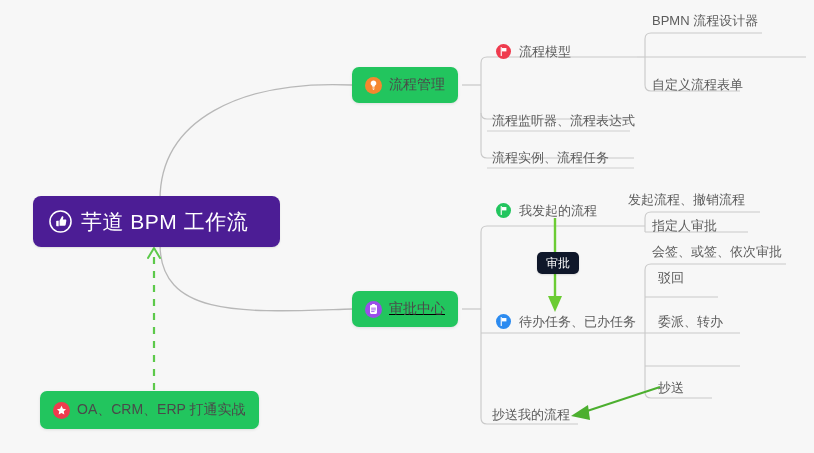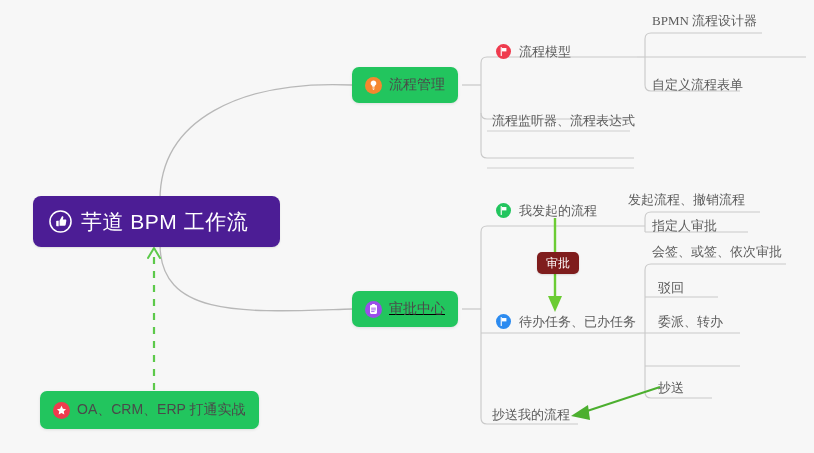--- a/index.html
+++ b/index.html
@@ -72,21 +72,20 @@
     align-items: center;
     white-space: nowrap;
     font-size: 13px;
     color: #5c5c5c;
     height: 24px;
     box-sizing: border-box;
     padding: 0 4px 2px 2px;
   }
   .leaf .leaf-label {
     margin-left: 7px;
-    font-family: Liberation Serif, serif;
   }
   .leaf.no-icon .leaf-label { margin-left: 0; }
 
   
   .icon {
     width: 16px;
     height: 16px;
     flex: 0 0 16px;
     display: inline-block;
     position: relative;
@@ -94,21 +93,21 @@
   .icon svg { display: block; }
   .icon-lg {
     width: 23px;
     height: 23px;
     flex: 0 0 23px;
   }
 
   
   .anno-badge {
     position: absolute;
-    background: #7f1d1d;
+    background: #0f172a;
     color: #ffffff;
     font-size: 12px;
     border-radius: 5px;
     padding: 5px 9px;
     white-space: nowrap;
     line-height: 1;
     box-shadow: 0 1px 2px rgba(0,0,0,0.12);
   }
 </style>
 </head>
@@ -189,20 +188,23 @@
     <span class="icon">
       <svg viewBox="0 0 16 16" width="15" height="15">
         <circle cx="8" cy="8" r="8" fill="#ef3b4e"></circle>
         <path d="M5.6 3.8v8.4" stroke="#ffffff" stroke-width="1.2" stroke-linecap="round"></path>
         <path d="M6.2 4.3h4.9v3.6H6.2z" fill="#ffffff"></path>
       </svg>
     </span>
     <span class="leaf-label">流程模型</span>
   </div>
 
+  <div class="leaf no-icon" style="left:490px; top:147px;">
+    <span class="leaf-label">流程实例、流程任务</span>
+  </div>
 
   <div class="leaf no-icon" style="left:650px; top:10px;">
     <span class="leaf-label">BPMN 流程设计器</span>
   </div>
   <div class="leaf no-icon" style="left:650px; top:74px;">
     <span class="leaf-label">自定义流程表单</span>
   </div>
 
   <div class="node-box" style="left:352px; top:291px;text-decoration:underline;">
     <span class="icon">
@@ -245,21 +247,21 @@
   <div class="leaf no-icon" style="left:626px; top:189px;">
     <span class="leaf-label">发起流程、撤销流程</span>
   </div>
   <div class="leaf no-icon" style="left:650px; top:241px;">
     <span class="leaf-label">会签、或签、依次审批</span>
   </div>
 
   <div class="leaf no-icon" style="left:650px; top:215px;">
     <span class="leaf-label">指定人审批</span>
   </div>
-  <div class="leaf no-icon" style="left:656px; top:277px;align-items:center;">
+  <div class="leaf no-icon" style="left:656px; top:267px;align-items:center;">
     <span class="leaf-label">驳回</span>
   </div>
   <div class="leaf no-icon" style="left:656px; top:311px;">
     <span class="leaf-label">委派、转办</span>
   </div>
   <div class="leaf no-icon" style="left:656px; top:377px;">
     <span class="leaf-label">抄送</span>
   </div>
 
   <div class="anno-badge" style="left:537px; top:252px;">

